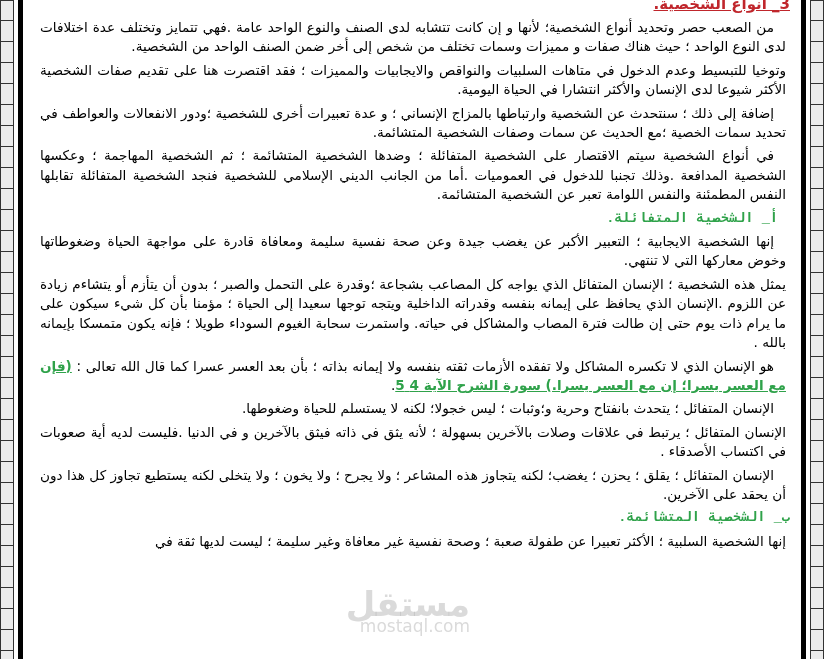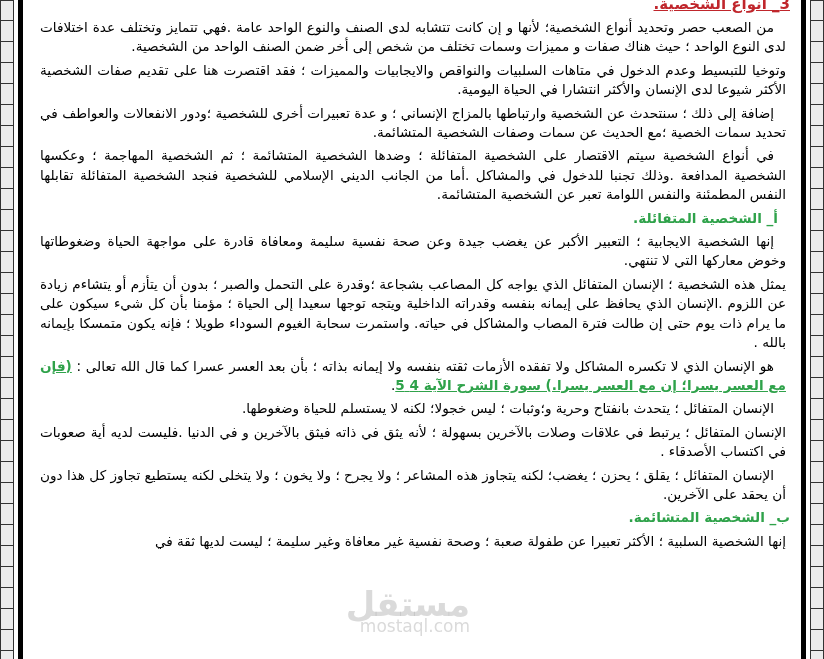--- a/index.html
+++ b/index.html
@@ -34,21 +34,21 @@
     font-size: 13.6px;
     line-height: 19.4px;
   }
   .heading {
     font-weight: bold; font-size: 15px; line-height: 20px;
     color: #c0262c;
     text-decoration: underline;
     margin-top: -6px;
   }
   .subheading {
-    font-weight: bold; color: #2fa24a;
+    font-weight: bold; color: #2fa24a; font-family: Liberation Mono, monospace;
   }
   .quote {
     font-weight: bold; color: #2fa24a; text-decoration: underline;
   }
   p.para { text-indent: 12px; margin: 4px; }
   p.para.noindent { text-indent: 0; }
 
   .watermark {
     position: absolute; left: 340px; top: 585px;
     width: 130px; height: 70px; pointer-events: none;
@@ -131,21 +131,21 @@
     <div class="cell"></div>
   </div>
 <div class="rule right"></div>
 
 <div class="page">
   <div class="heading">3_ أنواع الشخصية.</div>
 
   <p class="para">من الصعب حصر وتحديد أنواع الشخصية؛ لأنها و إن كانت تتشابه لدى الصنف والنوع الواحد عامة .فهي تتمايز وتختلف عدة اختلافات لدى النوع الواحد ؛ حيث هناك صفات و مميزات وسمات تختلف من شخص إلى أخر ضمن الصنف الواحد من الشخصية.</p>
   <p class="para noindent">وتوخيا للتبسيط وعدم الدخول في متاهات السلبيات والنواقص والايجابيات والمميزات ؛ فقد اقتصرت هنا على تقديم صفات الشخصية الأكثر شيوعا لدى الإنسان والأكثر انتشارا في الحياة اليومية.</p>
   <p class="para">إضافة إلى ذلك ؛ سنتحدث عن الشخصية وارتباطها بالمزاج الإنساني ؛ و عدة تعبيرات أخرى للشخصية ؛ودور الانفعالات والعواطف في تحديد سمات الخصية ؛مع الحديث عن سمات وصفات الشخصية المتشائمة.</p>
-  <p class="para">في أنواع الشخصية سيتم الاقتصار على الشخصية المتفائلة ؛ وضدها الشخصية المتشائمة ؛ ثم الشخصية المهاجمة ؛ وعكسها الشخصية المدافعة .وذلك تجنبا للدخول في والمشاكل .أما من الجانب الديني الإسلامي للشخصية فنجد الشخصية المتفائلة تقابلها النفس المطمئنة والنفس اللوامة تعبر عن الشخصية المتشائمة.</p>
+  <p class="para">في أنواع الشخصية سيتم الاقتصار على الشخصية المتفائلة ؛ وضدها الشخصية المتشائمة ؛ ثم الشخصية المهاجمة ؛ وعكسها الشخصية المدافعة .وذلك تجنبا للدخول في العموميات .أما من الجانب الديني الإسلامي للشخصية فنجد الشخصية المتفائلة تقابلها النفس المطمئنة والنفس اللوامة تعبر عن الشخصية المتشائمة.</p>
 
   <div class="subheading" style="padding-right:12px;">أ_ الشخصية المتفائلة.</div>
   <p class="para">إنها الشخصية الايجابية ؛ التعبير الأكبر عن يغضب جيدة وعن صحة نفسية سليمة ومعافاة قادرة على مواجهة الحياة وضغوطاتها وخوض معاركها التي لا تنتهي.</p>
   <p class="para noindent">يمثل هذه الشخصية ؛ الإنسان المتفائل الذي يواجه كل المصاعب بشجاعة ؛وقدرة على التحمل والصبر ؛ بدون أن يتأزم أو يتشاءم زيادة عن اللزوم .الإنسان الذي يحافظ على إيمانه بنفسه وقدراته الداخلية ويتجه توجها سعيدا إلى الحياة ؛ مؤمنا بأن كل شيء سيكون على ما يرام ذات يوم حتى إن طالت فترة المصاب والمشاكل في حياته. واستمرت سحابة الغيوم السوداء طويلا ؛ فإنه يكون متمسكا بإيمانه بالله .</p>
   <p class="para"><span>هو الإنسان الذي لا تكسره المشاكل ولا تفقده الأزمات ثقته بنفسه ولا إيمانه بذاته ؛ بأن بعد العسر عسرا كما قال الله تعالى :</span> <span class="quote">(فإن مع العسر يسرا؛ إن مع العسر يسرا.) سورة الشرح الآية 4 5</span><span>.</span></p>
   <p class="para">الإنسان المتفائل ؛ يتحدث بانفتاح وحرية و؛وثبات ؛ ليس خجولا؛ لكنه لا يستسلم للحياة وضغوطها.</p>
   <p class="para noindent">الإنسان المتفائل ؛ يرتبط في علاقات وصلات بالآخرين بسهولة ؛ لأنه يثق في ذاته فيثق بالآخرين و في الدنيا .فليست لديه أية صعوبات في اكتساب الأصدقاء .</p>
   <p class="para">الإنسان المتفائل ؛ يقلق ؛ يحزن ؛ يغضب؛ لكنه يتجاوز هذه المشاعر ؛ ولا يجرح ؛ ولا يخون ؛ ولا يتخلى لكنه يستطيع تجاوز كل هذا دون أن يحقد على الآخرين.</p>
 
   <div class="subheading">ب_ الشخصية المتشائمة.</div>

